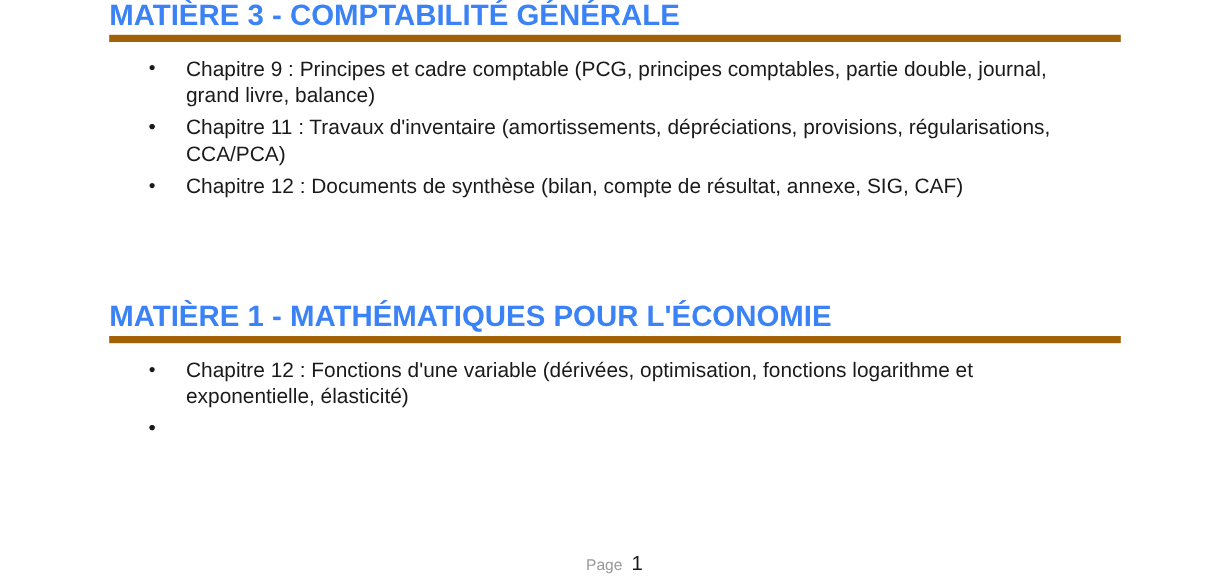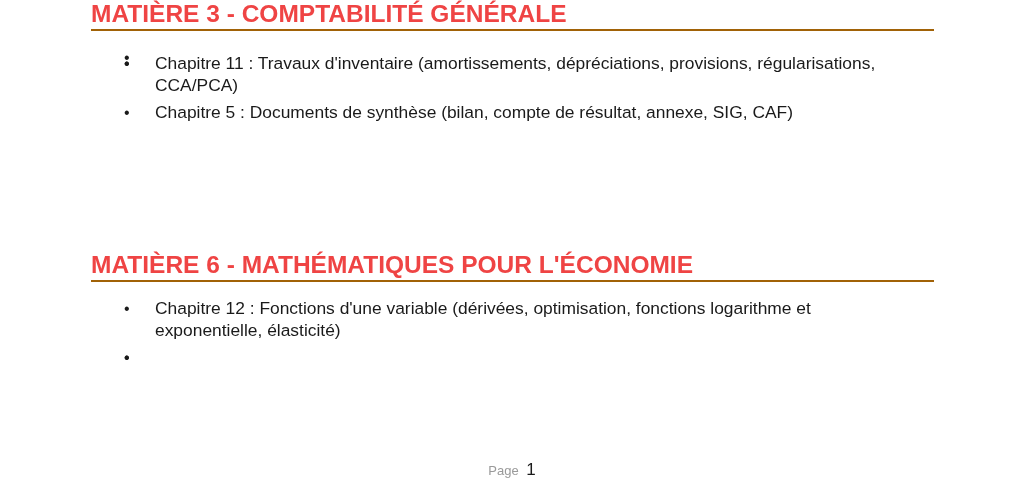--- a/index.html
+++ b/index.html
@@ -17,22 +17,22 @@
   }
   .section-heading {
     position: absolute;
     left: 91px;
     width: 843px;
     margin: 0;
     font-family: "Liberation Sans", sans-serif;
     font-weight: bold;
     font-size: 24.5px;
     line-height: 28px;
-    color: #ef4444;
-    border-bottom: 2px solid #a16207;
+    color: #3b82f6;
+    border-bottom: 6px solid #a16207;
     padding-bottom: 1px;
     letter-spacing: 0px;
     white-space: nowrap;
   }
   .chapter-list {
     position: absolute;
     left: 91px;
     width: 800px;
     margin: 0;
     padding: 0;
@@ -73,35 +73,36 @@
   }
 </style>
 </head>
 <body>
 
 <h2 class="section-heading" style="top:0px;">MATIÈRE 3 - COMPTABILITÉ GÉNÉRALE</h2>
 
 <ul class="chapter-list" style="top:47px;">
   <li class="chapter-item">
     <span class="bullet">•</span>
+    <span>Chapitre 9 : Principes et cadre comptable (PCG, principes comptables, partie double, journal, grand livre, balance)</span>
   </li>
   <li class="chapter-item">
     <span class="bullet">•</span>
   </li>
   <li class="chapter-item">
     <span class="bullet">•</span>
     <span>Chapitre 11 : Travaux d'inventaire (amortissements, dépréciations, provisions, régularisations, CCA/PCA)</span>
   </li>
   <li class="chapter-item">
     <span class="bullet">•</span>
-    <span>Chapitre 5 : Documents de synthèse (bilan, compte de résultat, annexe, SIG, CAF)</span>
+    <span>Chapitre 12 : Documents de synthèse (bilan, compte de résultat, annexe, SIG, CAF)</span>
   </li>
 </ul>
 
-<h2 class="section-heading" style="top:251px;">MATIÈRE 6 - MATHÉMATIQUES POUR L'ÉCONOMIE</h2>
+<h2 class="section-heading" style="top:251px;">MATIÈRE 1 - MATHÉMATIQUES POUR L'ÉCONOMIE</h2>
 
 <ul class="chapter-list" style="top:298px;">
   <li class="chapter-item">
     <span class="bullet">•</span>
     <span>Chapitre 12 : Fonctions d'une variable (dérivées, optimisation, fonctions logarithme et exponentielle, élasticité)</span>
   </li>
   <li class="chapter-item">
     <span class="bullet">•</span>
   </li>
   <li class="chapter-item">

